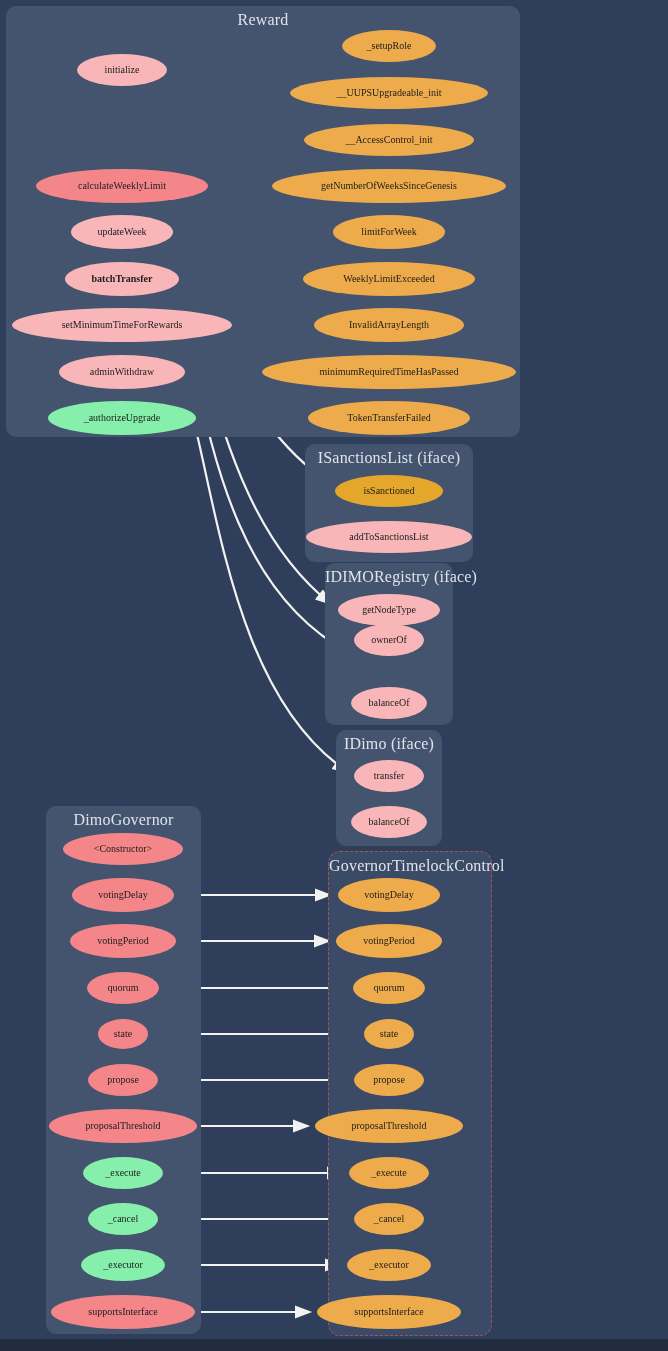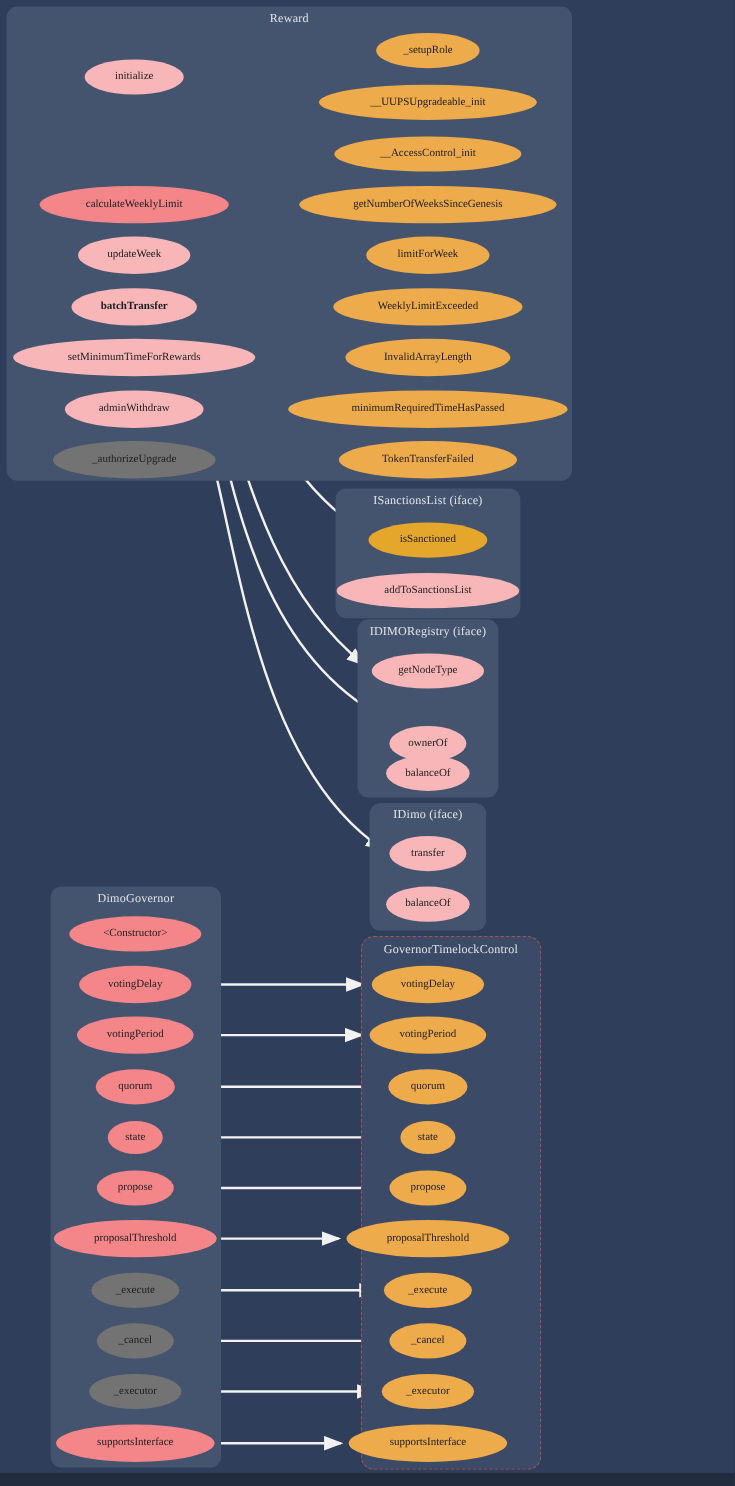--- a/index.html
+++ b/index.html
@@ -22,39 +22,39 @@
   .cluster.dashed{
     background:#3b4a66;
     border:1.5px dashed #a8554f;
     border-radius:12px;
   }
   .cluster-label{
     position:absolute;
     left:0;right:0;top:5px;
     text-align:center;
     color:#dfe3ea;
-    font-size:11px;
+    font-size:16px;
     letter-spacing:.2px;
     white-space:nowrap;
   }
   .node{
     position:absolute;
     display:flex;align-items:center;justify-content:center;
     border-radius:50%;
     color:#1c1c1c;
     font-size:10px;
     line-height:1;
     white-space:nowrap;
     text-align:right;
     box-sizing:border-box;
   }
   .n-pink{background:#f8b6b8;}
   .n-pink-strong{background:#f4868a;}
   .n-orange{background:#eeab4b;}
-  .n-orange-light{background:#737373;}
+  .n-orange-light{background:#86efac;}
   .n-orange-dark{background:#e5a62c;}
   svg.edges{
     position:absolute;left:0;top:0;
     width:668px;height:1351px;
     pointer-events:none;
   }
 </style>
 </head>
 <body>
 
@@ -132,21 +132,21 @@
       <div class="node n-orange" style="left: 303px; top: 262px; width: 172px; height: 34px;">WeeklyLimitExceeded</div>
       <div class="node n-pink" style="left: 12px; top: 308px; width: 220px; height: 34px;">setMinimumTimeForRewards</div>
       <div class="node n-orange" style="left: 314px; top: 308px; width: 150px; height: 34px;">InvalidArrayLength</div>
       <div class="node n-pink" style="left: 59px; top: 355px; width: 126px; height: 34px;">adminWithdraw</div>
       <div class="node n-orange" style="left: 262px; top: 355px; width: 254px; height: 34px;">minimumRequiredTimeHasPassed</div>
       <div class="node n-orange-light" style="left: 48px; top: 401px; width: 148px; height: 34px;">_authorizeUpgrade</div>
       <div class="node n-orange" style="left: 308px; top: 401px; width: 162px; height: 34px;">TokenTransferFailed</div>
       <div class="node n-orange-dark" style="left: 335px; top: 475px; width: 108px; height: 32px;">isSanctioned</div>
       <div class="node n-pink" style="left: 306px; top: 521px; width: 166px; height: 32px;">addToSanctionsList</div>
       <div class="node n-pink" style="left: 338px; top: 594px; width: 102px; height: 32px;">getNodeType</div>
-      <div class="node n-pink" style="left: 354px; top: 660px; width: 70px; height: 32px;">ownerOf</div>
+      <div class="node n-pink" style="left: 354px; top: 624px; width: 70px; height: 32px;">ownerOf</div>
       <div class="node n-pink" style="left: 351px; top: 687px; width: 76px; height: 32px;">balanceOf</div>
       <div class="node n-pink" style="left: 354px; top: 760px; width: 70px; height: 32px;">transfer</div>
       <div class="node n-pink" style="left: 351px; top: 806px; width: 76px; height: 32px;">balanceOf</div>
       <div class="node n-pink-strong" style="left: 63px; top: 833px; width: 120px; height: 32px;">&lt;Constructor&gt;</div>
       <div class="node n-pink-strong" style="left: 72px; top: 878px; width: 102px; height: 34px;">votingDelay</div>
       <div class="node n-pink-strong" style="left: 70px; top: 924px; width: 106px; height: 34px;">votingPeriod</div>
       <div class="node n-pink-strong" style="left: 87px; top: 972px; width: 72px; height: 32px;">quorum</div>
       <div class="node n-pink-strong" style="left: 98px; top: 1019px; width: 50px; height: 30px;">state</div>
       <div class="node n-pink-strong" style="left: 88px; top: 1064px; width: 70px; height: 32px;">propose</div>
       <div class="node n-pink-strong" style="left: 49px; top: 1109px; width: 148px; height: 34px;">proposalThreshold</div>

